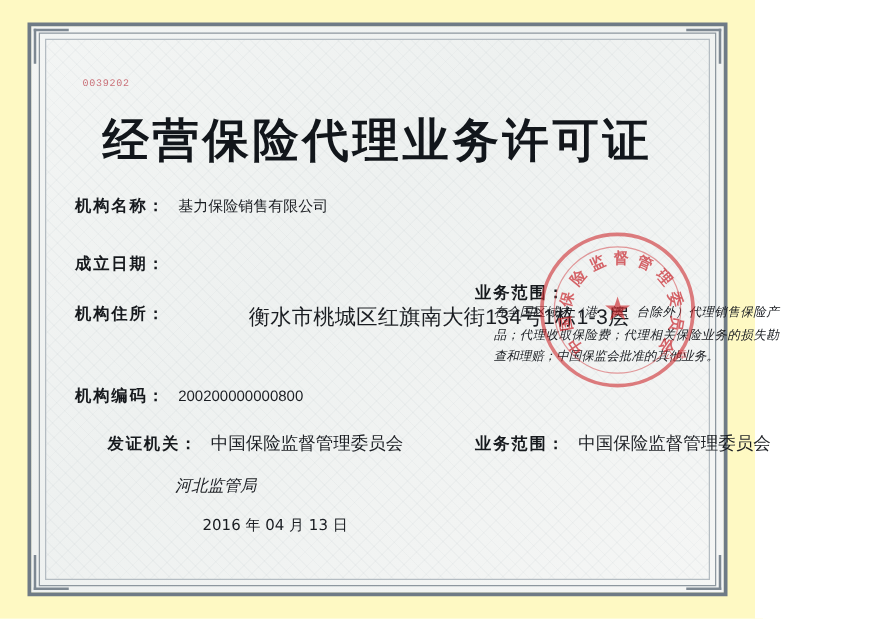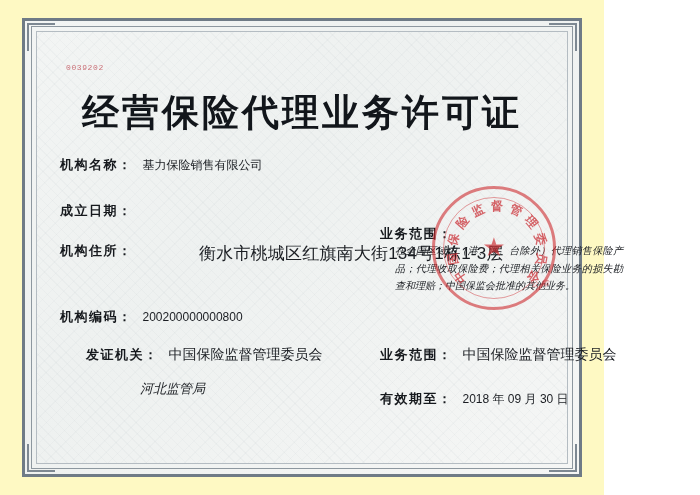--- a/index.html
+++ b/index.html
@@ -294,35 +294,34 @@
 
     <div class="row r-issuer">
       <span class="lbl">发证机关：</span>
       <span class="maker-val">中国保险监督管理委员会</span>
     </div>
 
     <div class="row r-bureau">
       <span class="val2">河北监管局</span>
     </div>
 
+    <div class="row r-issuedate">
+      <span class="val2">2016 年 04 月 13 日</span>
+    </div>
 
     <div class="row r-scope-lbl">
       <span class="lbl">业务范围：</span>
     </div>
     <div class="scope-text">在全国区域内（港、澳、台除外）代理销售保险产品；代理收取保险费；代理相关保险业务的损失勘查和理赔；中国保监会批准的其他业务。</div>
 
     <div class="row r-maker">
       <span class="lbl">业务范围：</span>
       <span class="maker-val">中国保险监督管理委员会</span>
     </div>
 
-    <div class="row r-valid">
-      <span class="lbl">有效期至：</span>
-      <span class="val">2018 年 09 月 30 日</span>
-    </div>
 
   </div>
 
   <div class="seal">
     <div class="seal-inner"></div>
     <div class="seal-text" id="seal-ring">
         <span style="transform: rotate(-125deg) translate(0px, -47px) rotate(0deg) translate(-6px, -6px);">中</span>
         <span style="transform: rotate(-100deg) translate(0px, -47px) rotate(0deg) translate(-6px, -6px);">国</span>
         <span style="transform: rotate(-75deg) translate(0px, -47px) rotate(0deg) translate(-6px, -6px);">保</span>
         <span style="transform: rotate(-50deg) translate(0px, -47px) rotate(0deg) translate(-6px, -6px);">险</span>

